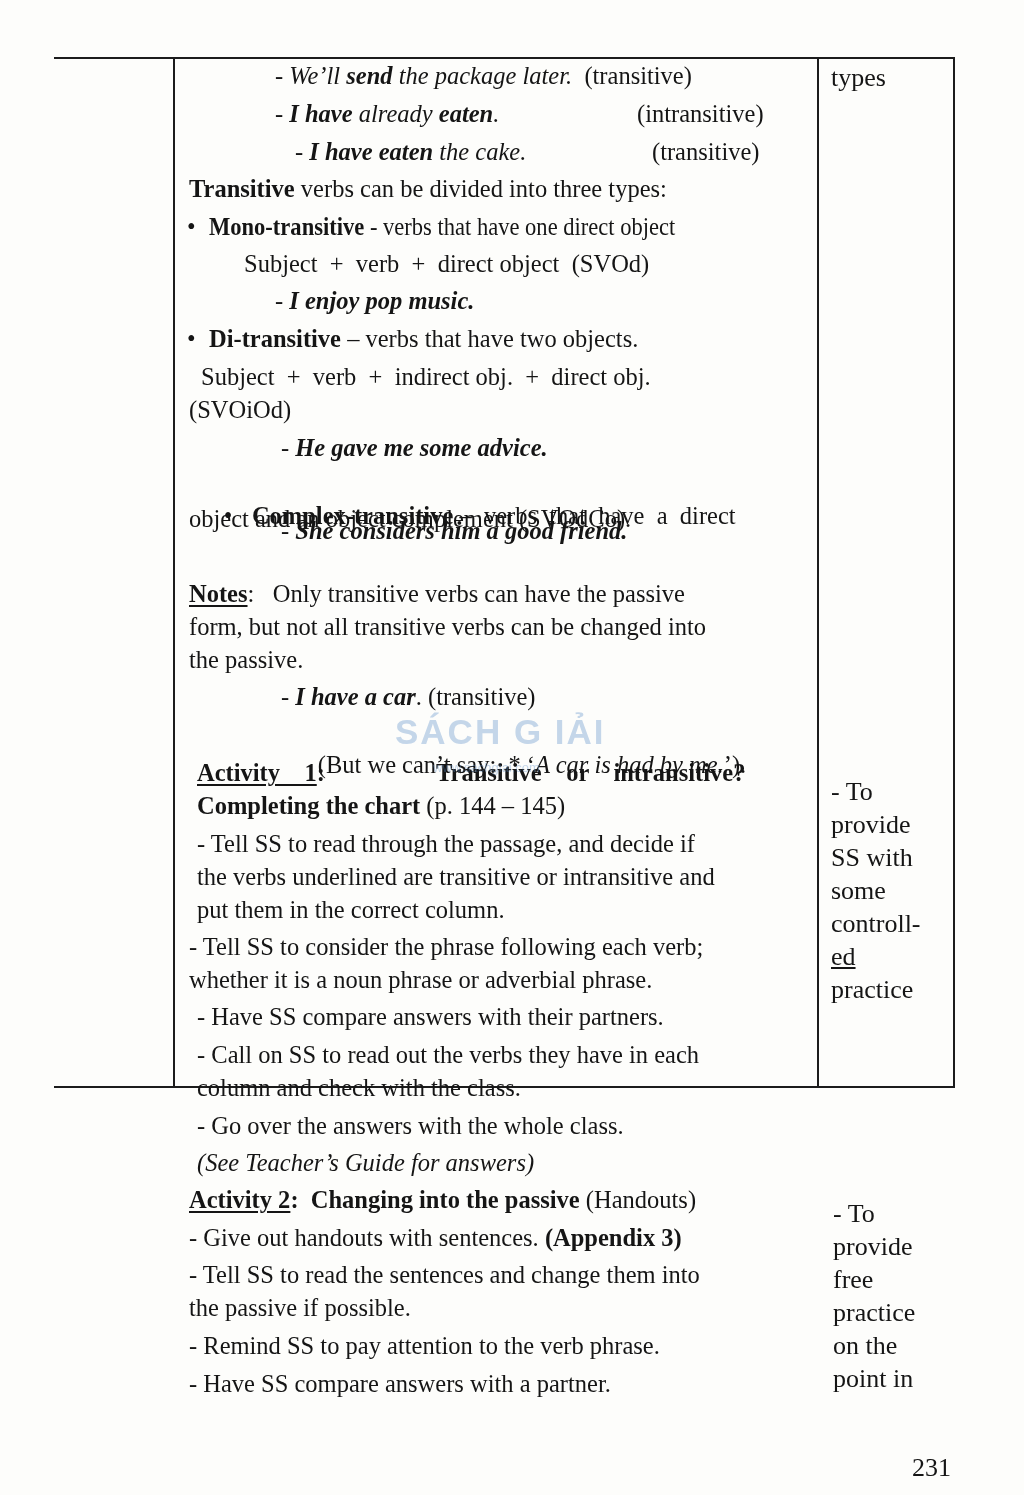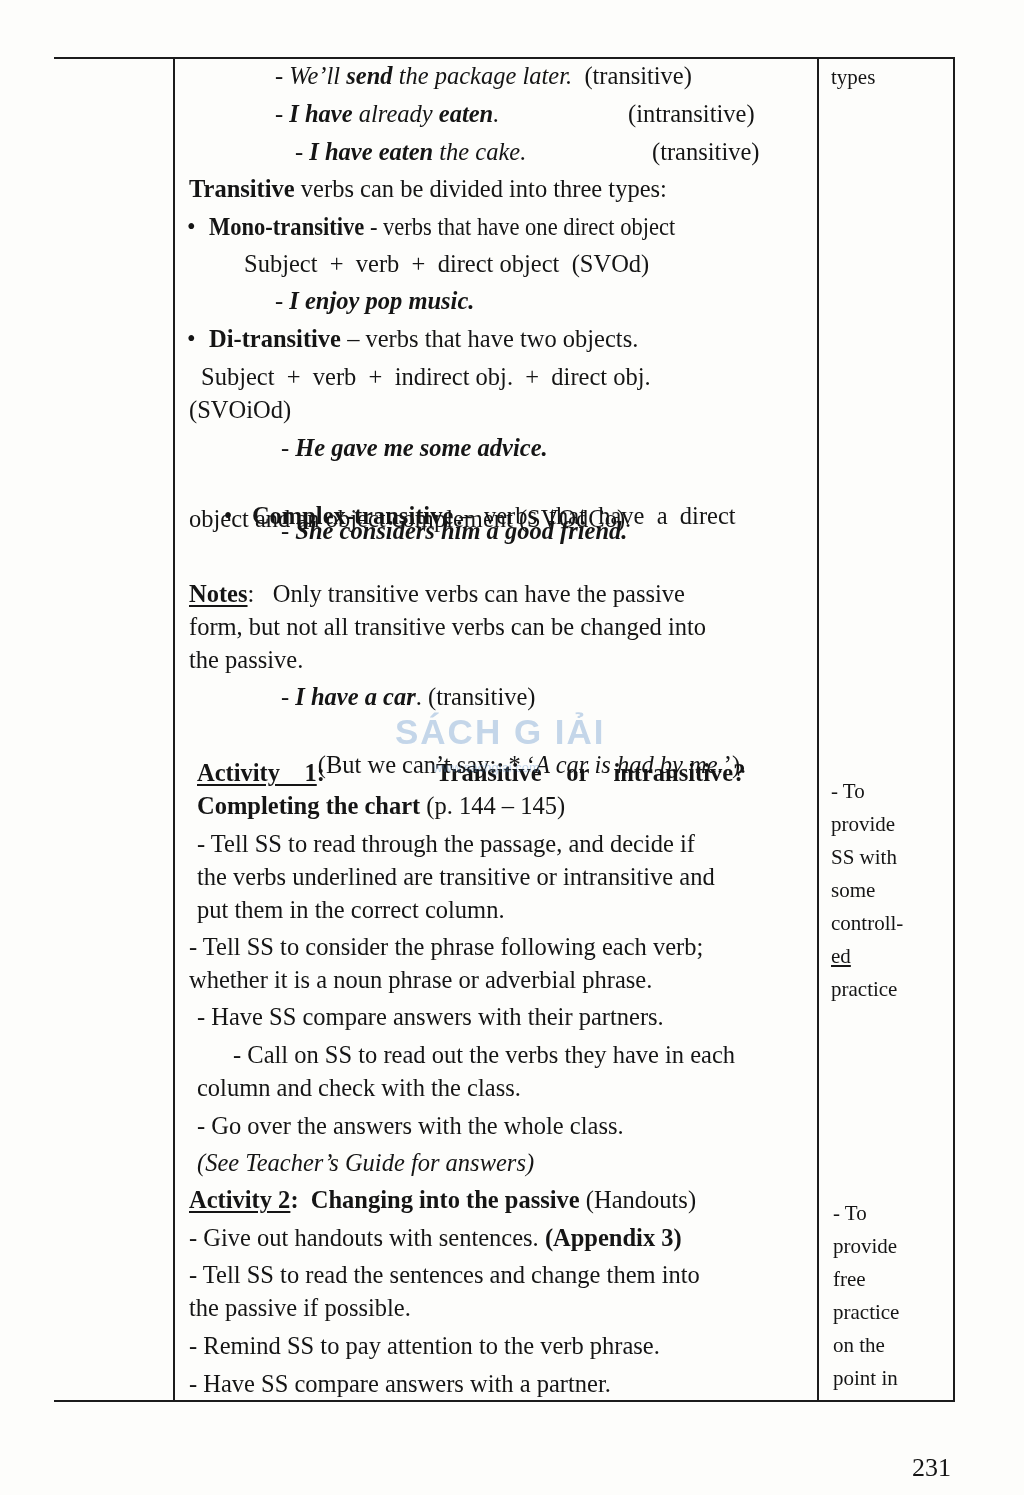--- a/index.html
+++ b/index.html
@@ -1,56 +1,56 @@
 <!DOCTYPE html>
 <html><head>
 <meta charset="utf-8">
 <style>
   html, body { margin: 0; padding: 0; }
   body {
     width: 1024px; height: 1495px; background: #fdfdfb; position: relative;
     font-family: "Liberation Serif", serif; color: #151515; overflow: hidden;
   }
   .page-table {
-    position: absolute; left: 54px; top: 57px; width: 901px; height: 1345px;
+    position: absolute; left: 54px; top: 57px; width: 901px; height: 1031px;
     border: 2px solid #1c1c1c; border-left: none; box-sizing: border-box;
   }
   .col-left { position: absolute; left: 0; top: 0; width: 121px; height: 100%; border-right: 2px solid #1c1c1c; box-sizing: border-box; }
   .col-main { position: absolute; left: 121px; top: 0; width: 644px; height: 100%; border-right: 2px solid #1c1c1c; box-sizing: border-box; }
   .col-right { position: absolute; left: 765px; top: 0; width: 134px; height: 100%; }
   .line {
     position: absolute; left: 14px; font-size: 24.5px; line-height: 30px; white-space: nowrap;
     transform-origin: left center;
   }
   .b { font-weight: bold; }
   .i { font-style: italic; }
   .bi { font-weight: bold; font-style: italic; }
   .u { text-decoration: underline; text-decoration-thickness: 2px; text-underline-offset: 3px; }
   .cond { display: inline-block; transform: scaleX(0.92); transform-origin: left center; }
-  .rnote { position: absolute; left: 12px; font-size: 21px; line-height: 33px; white-space: nowrap; text-align: center; }
+  .rnote { position: absolute; left: 12px; font-size: 26px; line-height: 33px; white-space: nowrap; text-align: center; }
   .page-number { position: absolute; left: 912px; top: 1453px; font-size: 26px; }
   .watermark { position: absolute; left: 395px; top: 712px; color: rgba(90,140,200,0.35); pointer-events: none; }
   .wm-logo { font-family: "Liberation Sans", sans-serif; font-size: 35px; font-weight: bold; letter-spacing: 2px; }
   .wm-url { position: absolute; left: 38px; top: 48px; font-family: "Liberation Sans", sans-serif; font-size: 13px; white-space: nowrap; }
   .bullet { display: inline-block; width: 22px; }
 </style>
 </head>
 <body>
 
 <div class="page-table">
   <div class="col-left"></div>
 
   <div class="col-main">
 
     <div class="line" style="top:2px; left:100px;">
       <span>- </span><span class="i"><span>We’ll </span><span class="b">send</span><span> the package later.</span></span>&nbsp;&nbsp;<span>(transitive)</span>
     </div>
     <div class="line" style="top:40px; left:100px;">
       <span>- </span><span class="i"><span class="b">I have</span><span> already </span><span class="b">eaten</span><span>.</span></span>
-      <span style="position:absolute; left:353px;font-family:Liberation Serif, serif;">(intransitive)</span>
+      <span style="position:absolute; left:362px;font-family:Liberation Serif, serif;">(intransitive)</span>
     </div>
     <div class="line" style="top:78px; left:100px;margin-left:20px;">
       <span>- </span><span class="i"><span class="b">I have eaten</span><span> the cake.</span></span>
       <span style="position:absolute; left:357px;">(transitive)</span>
     </div>
 
     <div class="line" style="top:115px;">
       <span class="b">Transitive</span><span> verbs can be divided into three types:</span>
     </div>
 
@@ -98,21 +98,21 @@
     <div class="line" style="top:732px; left:22px;">
       <span class="b">Completing the chart</span><span> (p. 144 – 145)</span>
     </div>
 
     <div class="line" style="top:770px; left:22px;">- Tell SS to read through the passage, and decide if</div>
     <div class="line" style="top:803px; left:22px;">the verbs underlined are transitive or intransitive and</div>
     <div class="line" style="top:836px; left:22px;">put them in the correct column.</div>
     <div class="line" style="top:873px;">- Tell SS to consider the phrase following each verb;</div>
     <div class="line" style="top:906px;">whether it is a noun phrase or adverbial phrase.</div>
     <div class="line" style="top:943px; left:22px;">- Have SS compare answers with their partners.</div>
-    <div class="line" style="top:981px; left:22px;margin-left:36px;">- Call on SS to read out the verbs they have in each</div>
+    <div class="line" style="top:981px; left:22px;">- Call on SS to read out the verbs they have in each</div>
     <div class="line" style="top:1014px; left:22px;">column and check with the class.</div>
     <div class="line" style="top:1052px; left:22px;">- Go over the answers with the whole class.</div>
     <div class="line i" style="top:1089px; left:22px;">(See Teacher’s Guide for answers)</div>
 
     <div class="line" style="top:1126px;">
       <span class="b u">Activity 2</span><span class="b" style="white-space:pre;">:  </span><span class="b">Changing into the passive</span><span> (Handouts)</span>
     </div>
     <div class="line" style="top:1164px;">
       <span>- Give out handouts with sentences. </span><span class="b">(Appendix 3)</span>
     </div>

